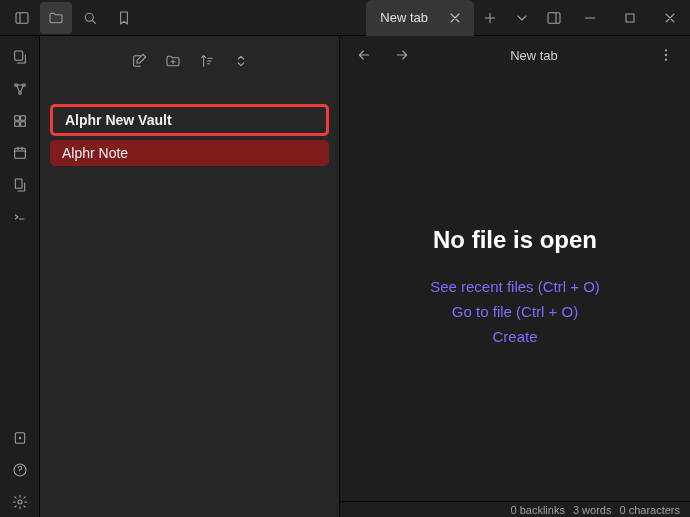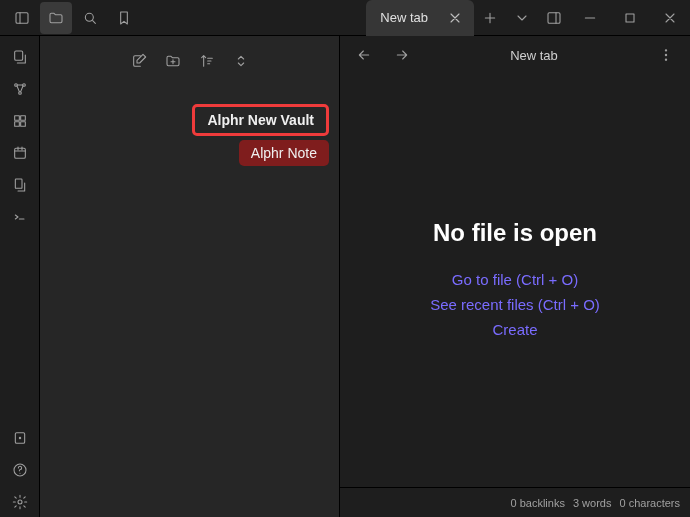--- a/index.html
+++ b/index.html
@@ -76,21 +76,21 @@
     flex-direction: column;
     border-right: 1px solid #000;
   }
   .left-toolbar {
     display: flex;
     justify-content: center;
     gap: 4px;
     padding: 10px 0 12px;
   }
   .left-toolbar .icon-btn { width: 30px; height: 30px; }
-  .file-list { padding: 16px 10px; display: flex; flex-direction: column; gap: 4px; align-items: flex-end; }
+  .file-list { padding: 16px 10px; display: flex; flex-direction: column; gap: 4px; }
   .file-row {
     padding: 5px 12px;
     border-radius: 5px;
     color: #f0f0f0;
     font-size: 14px;
     cursor: pointer;
     font-weight: 500;
   }
   .file-row.selected {
     border: 3px solid #ef3b3b;
@@ -126,21 +126,21 @@
     color: #ffffff;
     margin-bottom: 20px;
   }
   .link {
     color: #7a6cff;
     font-size: 15px;
     cursor: pointer;
     padding: 4px 0;
   }
   .statusbar {
-    height: 30px;
+    height: 16px;
     display: flex;
     align-items: center;
     justify-content: flex-end;
     gap: 8px;
     padding: 0 10px;
     font-size: 11px;
     color: #a0a0a0;
     border-top: 1px solid #000;
     background: #1e1e1e;
   }
@@ -332,22 +332,22 @@
       <div class="icon-btn">
           <svg viewBox="0 0 24 24">
             <circle cx="12" cy="5" r="1"></circle>
             <circle cx="12" cy="12" r="1"></circle>
             <circle cx="12" cy="19" r="1"></circle>
           </svg>
         </div>
     </div>
     <div class="view-body">
       <div class="heading">No file is open</div>
+      <div class="link">See recent files (Ctrl + O)</div>
       <div class="link">Go to file (Ctrl + O)</div>
-      <div class="link">See recent files (Ctrl + O)</div>
       <div class="link">Create</div>
     </div>
     <div class="statusbar">
       <span>0 backlinks</span>
       <span>3 words</span>
       <span>0 characters</span>
     </div>
   </div>
 </div>
 

